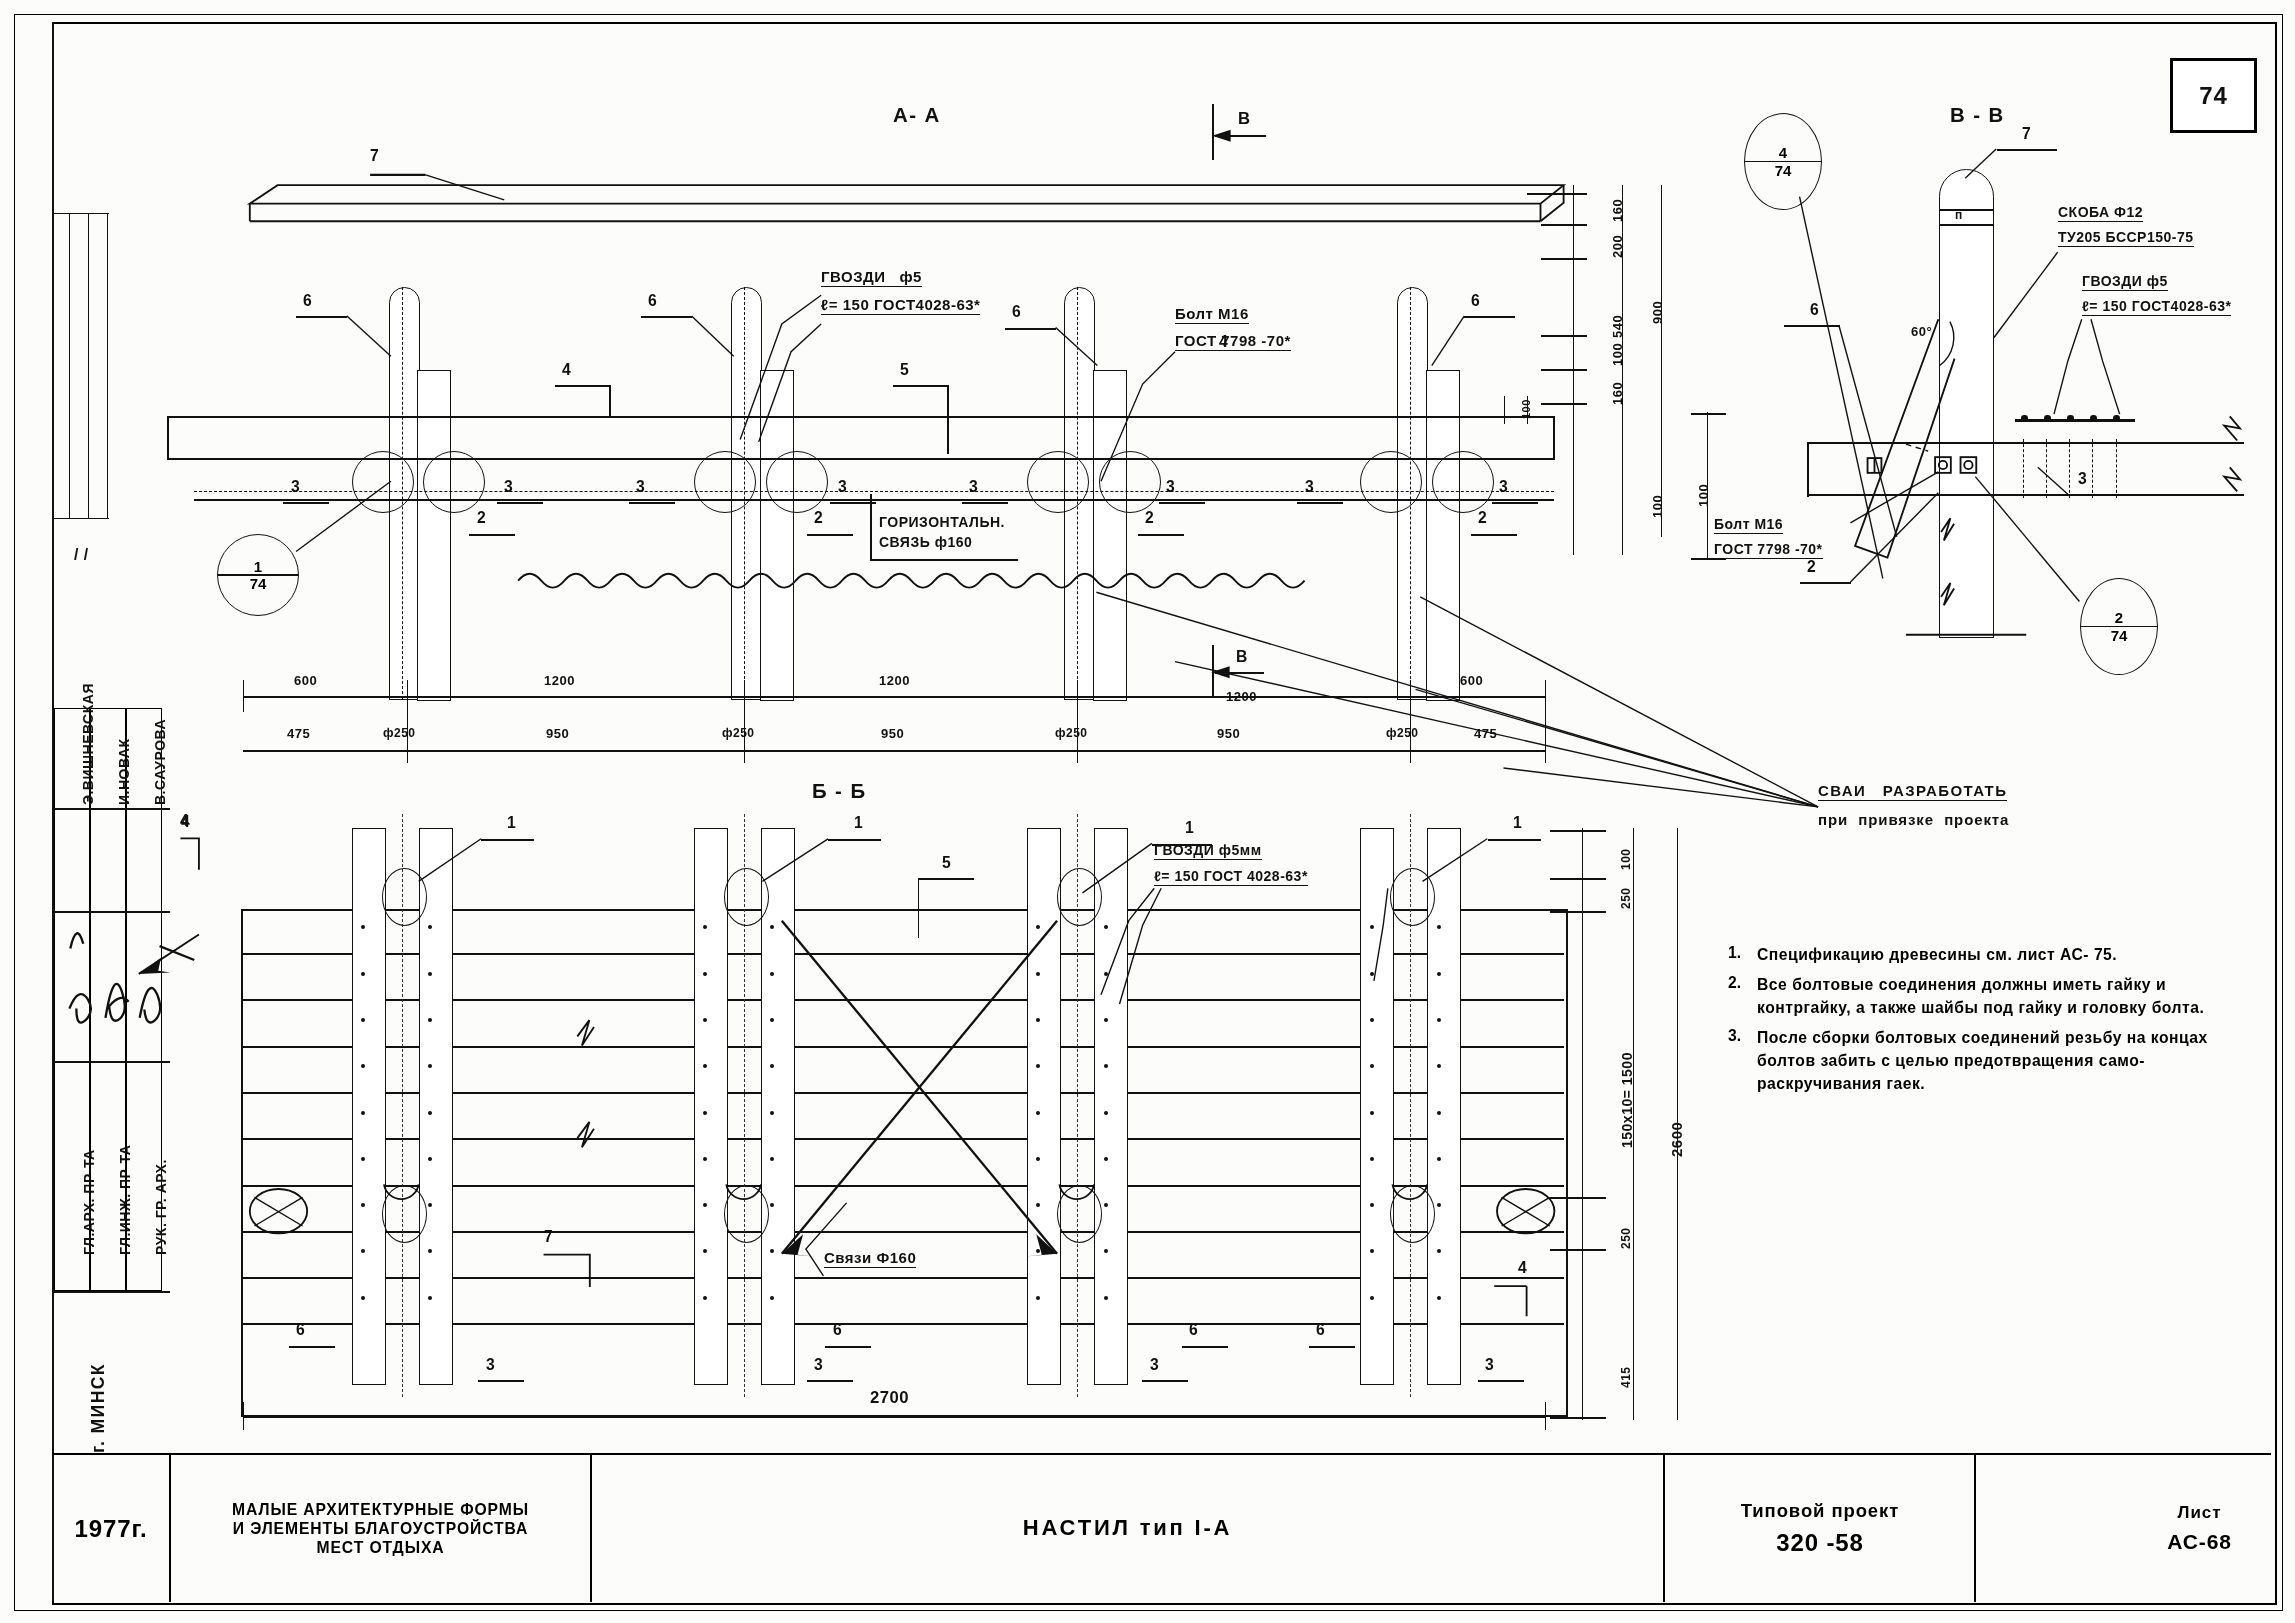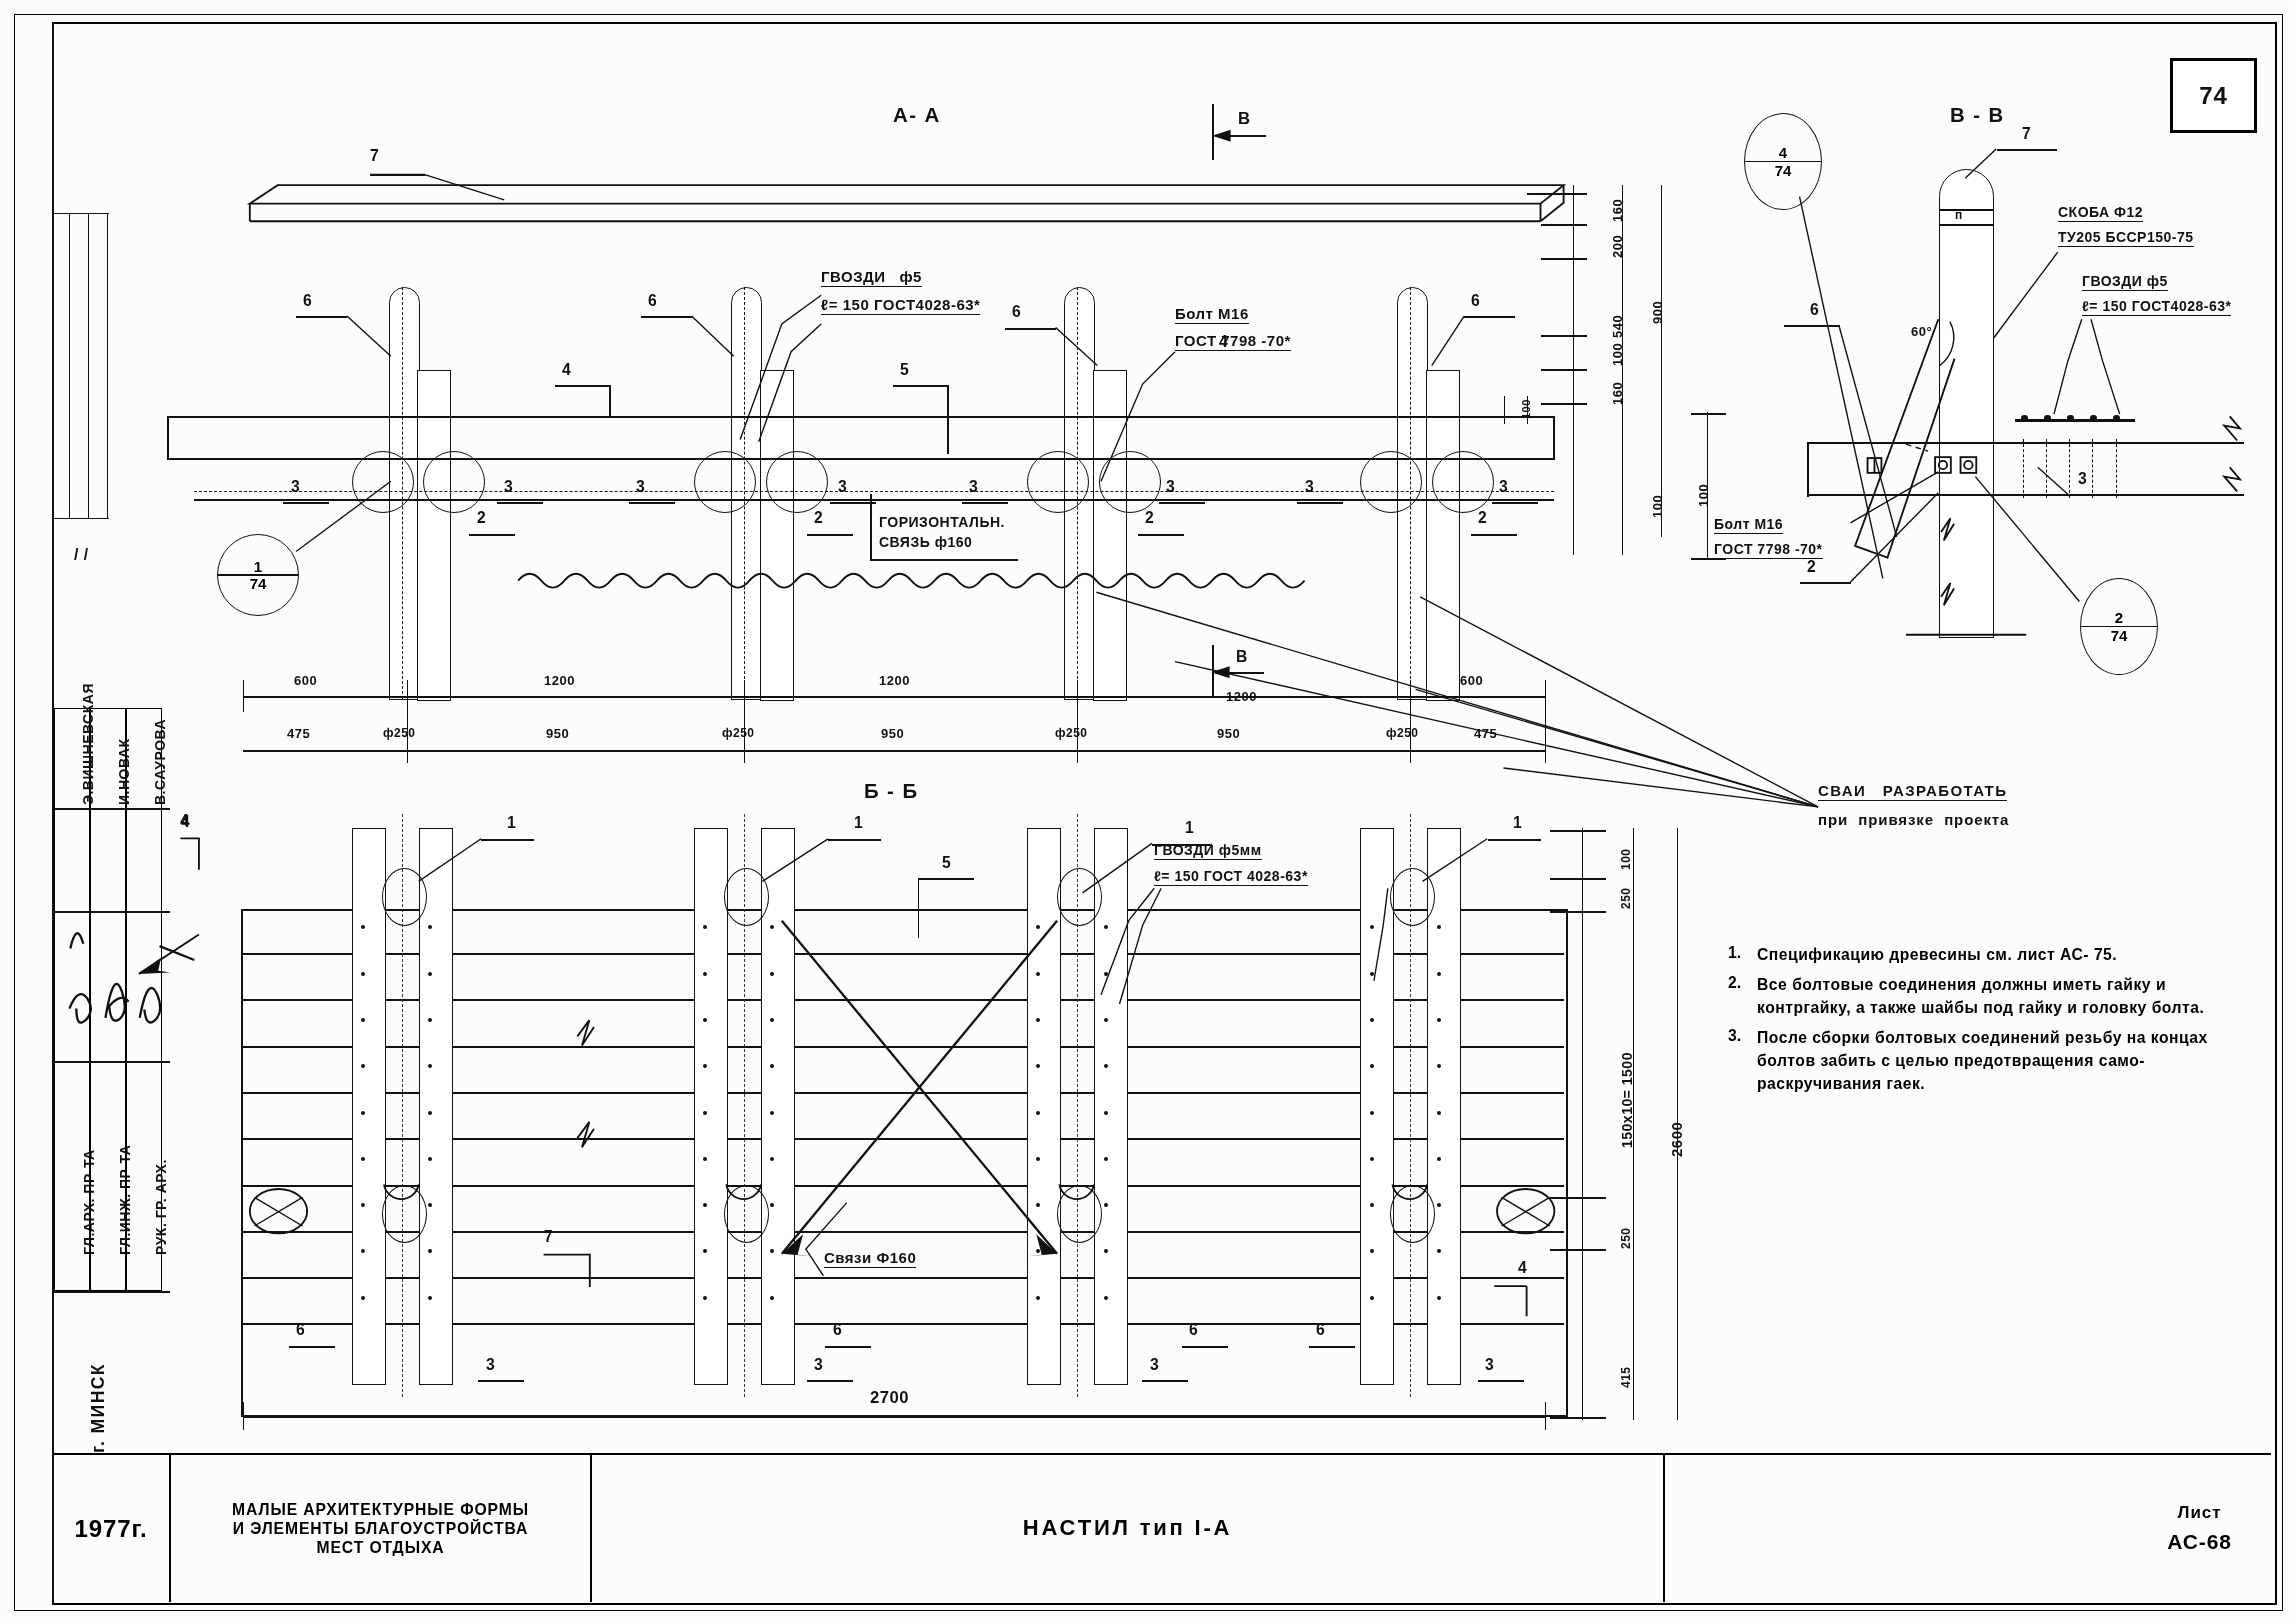--- a/index.html
+++ b/index.html
@@ -286,21 +286,21 @@
   <div class="txt dim" style="left:1055px;top:726px;font-size:12px;">ф250</div>
   <div class="txt dim" style="left:1217px;top:726px;">950</div>
   <div class="txt dim" style="left:1386px;top:726px;font-size:12px;">ф250</div>
   <div class="txt dim" style="left:1474px;top:726px;">475</div>
 
   <div class="dashv" style="left:402px;top:287px;height:412px;"></div>
   <div class="dashv" style="left:744px;top:287px;height:412px;"></div>
   <div class="dashv" style="left:1077px;top:287px;height:412px;"></div>
   <div class="dashv" style="left:1410px;top:287px;height:412px;"></div>
 
-  <div class="txt big" style="left:864px;top:780px;">Б - Б</div>
+  <div class="txt big" style="left:812px;top:780px;">Б - Б</div>
 
   <div class="abs" style="left:241px;top:909px;width:1323px;height:504px;border:2.3px solid #111;"></div>
 
   <div class="ln hl" style="left:241px;top:953px;width:1323px;height:1.9px;"></div>
   <div class="ln hl" style="left:241px;top:999px;width:1323px;height:1.9px;"></div>
   <div class="ln hl" style="left:241px;top:1046px;width:1323px;height:1.9px;"></div>
   <div class="ln hl" style="left:241px;top:1092px;width:1323px;height:1.9px;"></div>
   <div class="ln hl" style="left:241px;top:1138px;width:1323px;height:1.9px;"></div>
   <div class="ln hl" style="left:241px;top:1185px;width:1323px;height:1.9px;"></div>
   <div class="ln hl" style="left:241px;top:1231px;width:1323px;height:1.9px;"></div>
@@ -716,20 +716,24 @@
       <span class="tbline" style="font-size:24px;">1977г.</span>
     </div>
     <div class="tbcell" style="left:118px;width:421px;">
       <span class="tbline" style="font-size:15.7px;">МАЛЫЕ АРХИТЕКТУРНЫЕ ФОРМЫ</span>
       <span class="tbline" style="font-size:15.7px;">И ЭЛЕМЕНТЫ БЛАГОУСТРОЙСТВА</span>
       <span class="tbline" style="font-size:15.7px;">МЕСТ ОТДЫХА</span>
     </div>
     <div class="tbcell" style="left:539px;width:1073px;">
       <span class="tbline" style="font-size:22px;letter-spacing:2.8px;">НАСТИЛ      тип  I-А</span>
     </div>
+    <div class="tbcell" style="left:1613px;width:310px;">
+      <span class="tbline" style="font-size:18.5px;">Типовой  проект</span>
+      <span class="tbline" style="font-size:24px;padding-top:5.6px;">320 -58</span>
+    </div>
     <div class="tbcell" style="left:2075px;width:143px;border-right:none;">
       <span class="tbline" style="font-size:17px;">Лист</span>
       <span class="tbline" style="font-size:21px;padding-top:5.6px;">АС-68</span>
     </div>
   </div>
 
 </div>
 
 
 </body></html>

